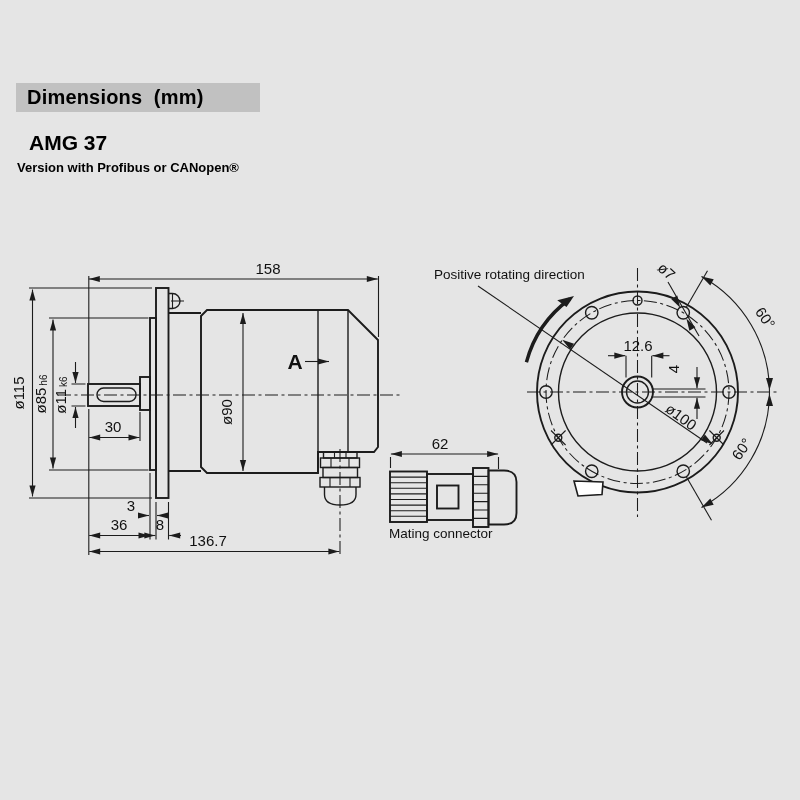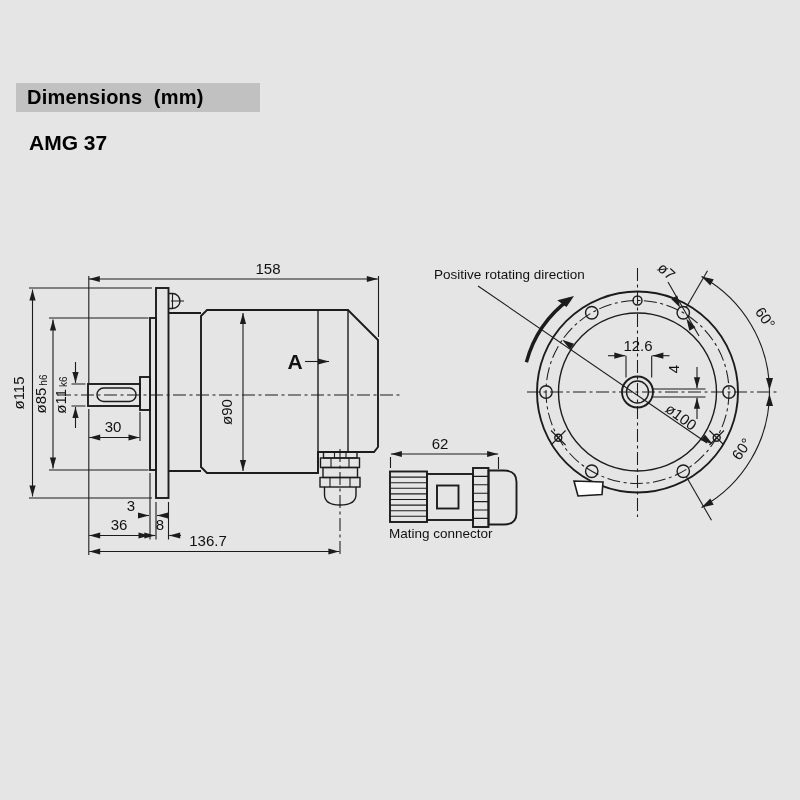--- a/index.html
+++ b/index.html
@@ -23,20 +23,21 @@
 </style>
 </head>
 <body>
 
 <div id="page">
 
   <div id="title-bar">
     <span>Dimensions&nbsp; (mm)</span>
   </div>
   <div id="product-name">AMG 37</div>
+  <div id="product-subtitle">Version with Profibus or CANopen®</div>
 
   <svg width="800" height="800" viewBox="0 0 800 800">
     <defs>
       <marker id="ma" orient="auto-start-reverse" markerWidth="12" markerHeight="8" refX="12" refY="4" markerUnits="userSpaceOnUse">
         <path d="M12,4 L1,0.9 L1,7.1 Z" fill="#1c1c1c"></path>
       </marker>
     </defs>
 
     <g>
 

